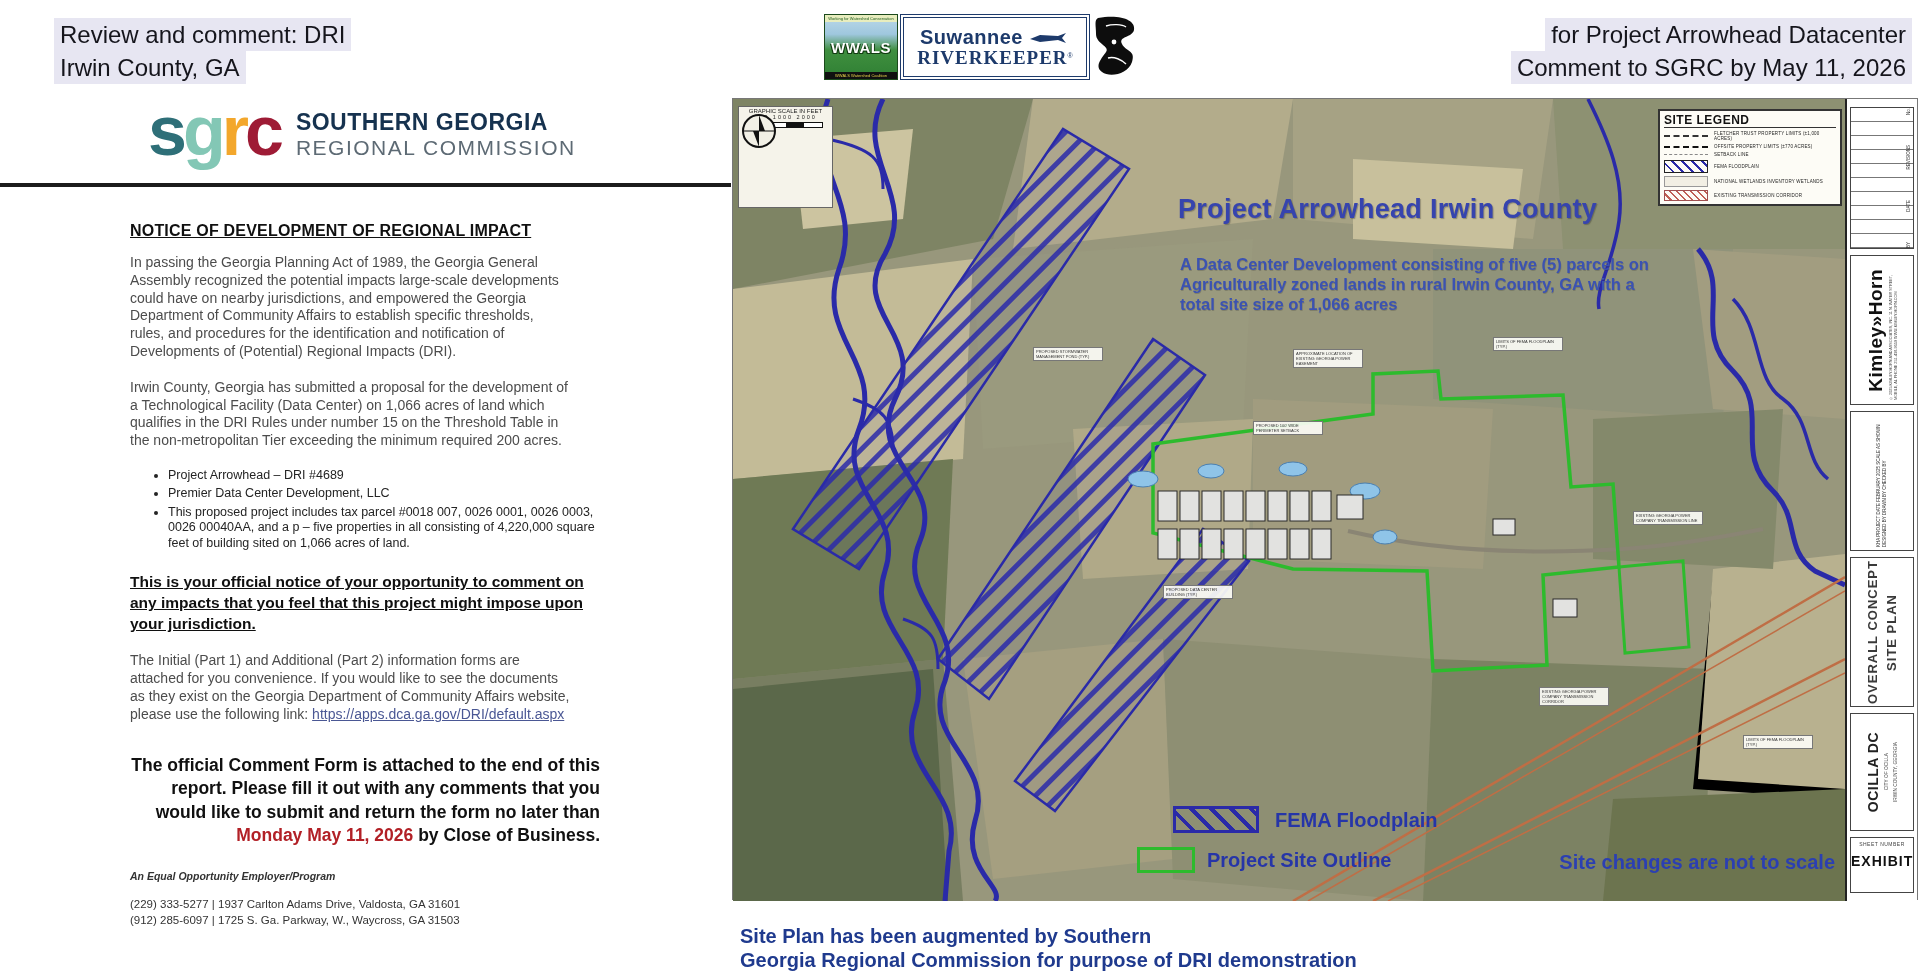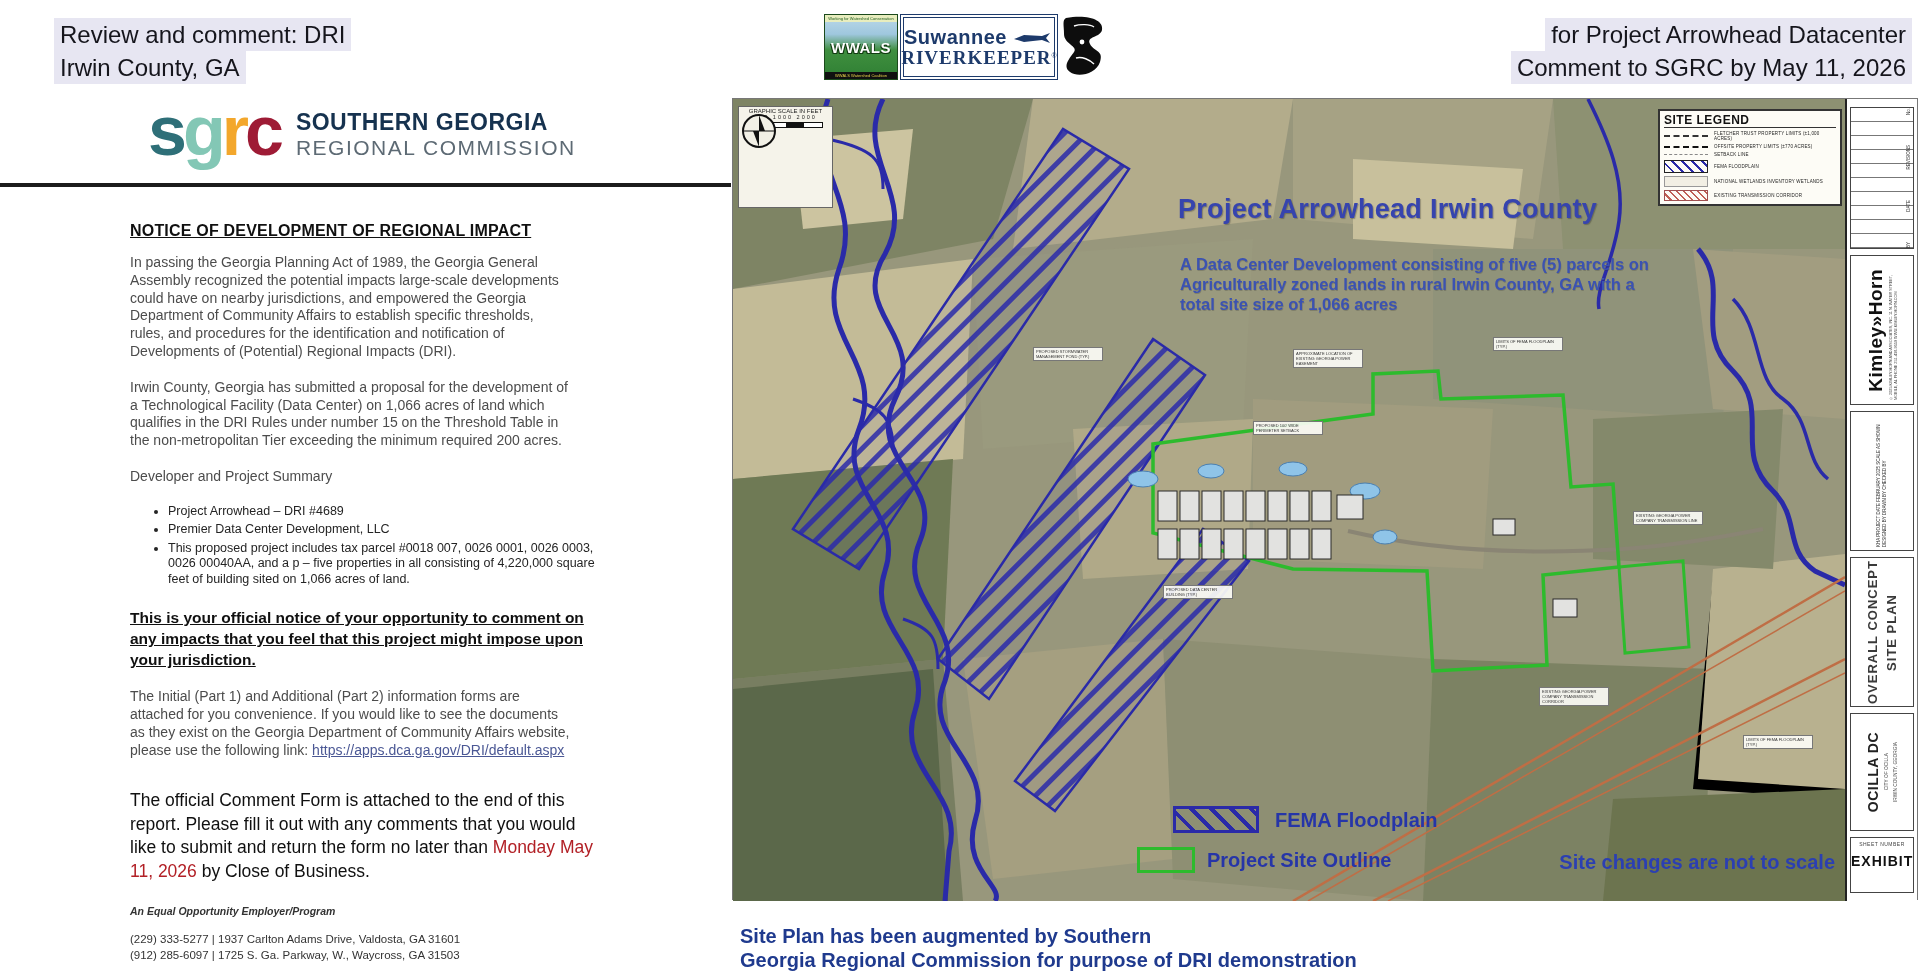--- a/index.html
+++ b/index.html
@@ -10,21 +10,21 @@
   
   .hdr-left { position:absolute; left:6px; top:18px; font-size:24px; color:#15151c; line-height:31px;margin-left:48px; }
   .hdr-right { position:absolute; right:8px; top:18px; font-size:24px; color:#15151c; line-height:31px; text-align:right; }
   .hl { background:#e7e6f2; padding:1px 6px; display:inline-block; }
 
   .logo-strip { position:absolute; left:824px; top:14px; height:66px; display:flex; align-items:stretch; gap:0; }
   .wwals { width:74px; border:1px solid #1c4a1c; background:linear-gradient(180deg,#bcd9e8 0%,#9fc7de 30%,#3f8f3f 55%,#2f7f33 100%); display:flex; flex-direction:column; justify-content:space-between; overflow:hidden; }
   .wwals-banner { background:#e8edbe; color:#1d5a1d; font-size:4px; text-align:center; padding:1px 0; white-space:nowrap; overflow:hidden; }
   .wwals-name { color:#fff; font-weight:bold; font-size:15px; text-align:center; text-shadow:1px 1px 0 #123c12, -1px 1px 0 #123c12; letter-spacing:.5px; }
   .wwals-footer { background:#101010; color:#e8d44a; font-size:4px; text-align:center; padding:1px 0; white-space:nowrap; overflow:hidden; }
-  .rk { width:158px; background:#fff; border:4px double #1d3a6b; margin-left:2px; display:flex; flex-direction:column; align-items:center; justify-content:center; }
+  .rk { width:190px; background:#fff; border:4px double #1d3a6b; margin-left:2px; display:flex; flex-direction:column; align-items:center; justify-content:center; }
   .rk-top { display:flex; align-items:center; gap:5px; }
   .rk-suwannee { color:#1d3a6b; font-weight:bold; font-size:20px; letter-spacing:.5px; }
   .rk-keeper { color:#1d3a6b; font-family:Liberation Serif, serif; font-weight:bold; font-size:19px; letter-spacing:1px; line-height:18px; }
   .rk-reg { font-size:7px; vertical-align:super; color:#1d3a6b; }
   .alapaha { width:46px; margin-left:2px; background:#fff; position:relative; overflow:hidden; }
 
   
   .sgrc { position:absolute; left:148px; top:100px; display:flex; align-items:center; }
   .sgrc-word { font-size:70px; font-weight:bold; letter-spacing:-4px; line-height:62px; }
   .sgrc-word .c-s{ color:#2e6f78; } .sgrc-word .c-g{ color:#83c7b5; } .sgrc-word .c-r{ color:#f3a72c; } .sgrc-word .c-c{ color:#9e1b35; }
@@ -36,21 +36,21 @@
   
   .doc { position:absolute; left:130px; top:222px; width:520px; color:#4c4c4c; }
   .doc h1 { font-size:16px; font-weight:bold; color:#101010; text-decoration:underline; letter-spacing:.2px; margin-bottom:14px; }
   .doc p.body { font-size:14px; line-height:17.8px; width:440px; margin-bottom:18px; }
   .doc .summary-h { font-size:14px; margin-bottom:4px; }
   .doc ul { list-style:disc; margin:0 0 20px 38px; color:#242424; }
   .doc ul li { font-size:12.5px; line-height:15.5px; margin-bottom:3px; width:430px; }
   .official { font-size:15.5px; font-weight:bold; color:#101010; text-decoration:underline; line-height:21px; width:455px; margin-bottom:18px; }
   .forms { font-size:14px; line-height:17.8px; width:445px; margin-bottom:30px; }
   .forms a { color:#4a5794; text-decoration:underline; }
-  .comment-p { font-size:17.5px; font-weight:normal; color:#101010; line-height:23.5px; width:470px; margin-bottom:22px; }
+  .comment-p { font-size:17.5px; font-weight:bold; color:#101010; line-height:23.5px; width:470px; margin-bottom:22px;text-align:right; }
   .comment-p .red { color:#b22026; }
   .foot { width:440px; text-align:left; color:#333; }
   .foot .eoe { font-size:10.5px; font-style:italic; font-weight:bold; margin-bottom:14px; }
   .foot .contact { font-size:11.5px; line-height:16px; }
 
   
   .map-panel { position:absolute; left:732px; top:98px; width:1186px; height:802px; background:#737373; border:1px solid #777; }
   .map-area { position:absolute; left:0; top:0; width:1112px; height:802px; overflow:hidden; background:#98977c; }
   .map-area svg { position:absolute; left:0; top:0; }
 
@@ -153,21 +153,20 @@
       <div class="l1">SOUTHERN GEORGIA</div>
       <div class="l2">REGIONAL COMMISSION</div>
     </div>
   </div>
   <div class="rule"></div>
 
   <div class="doc">
     <h1>NOTICE OF DEVELOPMENT OF REGIONAL IMPACT</h1>
     <p class="body">In passing the Georgia Planning Act of 1989, the Georgia General Assembly recognized the potential impacts large-scale developments could have on nearby jurisdictions, and empowered the Georgia Department of Community Affairs to establish specific thresholds, rules, and procedures for the identification and notification of Developments of (Potential) Regional Impacts (DRI).</p>
     <p class="body">Irwin County, Georgia has submitted a proposal for the development of a Technological Facility (Data Center) on 1,066 acres of land which qualifies in the DRI Rules under number 15 on the Threshold Table in the non-metropolitan Tier exceeding the minimum required 200 acres.</p>
-    <p class="body summary-h">Developer and Project Summary</p>
     <ul>
       <li>Project Arrowhead – DRI #4689</li>
       <li>Premier Data Center Development, LLC</li>
       <li>This proposed project includes tax parcel #0018 007, 0026 0001, 0026 0003, 0026 00040AA, and a p – five properties in all consisting of 4,220,000 square feet of building sited on 1,066 acres of land.</li>
     </ul>
     <p class="official">This is your official notice of your opportunity to comment on any impacts that you feel that this project might impose upon your jurisdiction.</p>
     <p class="forms"><span>The Initial (Part 1) and Additional (Part 2) information forms are attached for you convenience.  If you would like to see the documents as they exist on the Georgia Department of Community Affairs website, please use the following link:  </span><a href="#">https://apps.dca.ga.gov/DRI/default.aspx</a></p>
     <p class="comment-p"><span>The official Comment Form is attached to the end of this report.  Please fill it out with any comments that you would like to submit and return the form no later than </span><span class="red">Monday May 11, 2026</span><span> by Close of Business.</span></p>
     <div class="foot">
       <div class="eoe">An Equal Opportunity Employer/Program</div>

